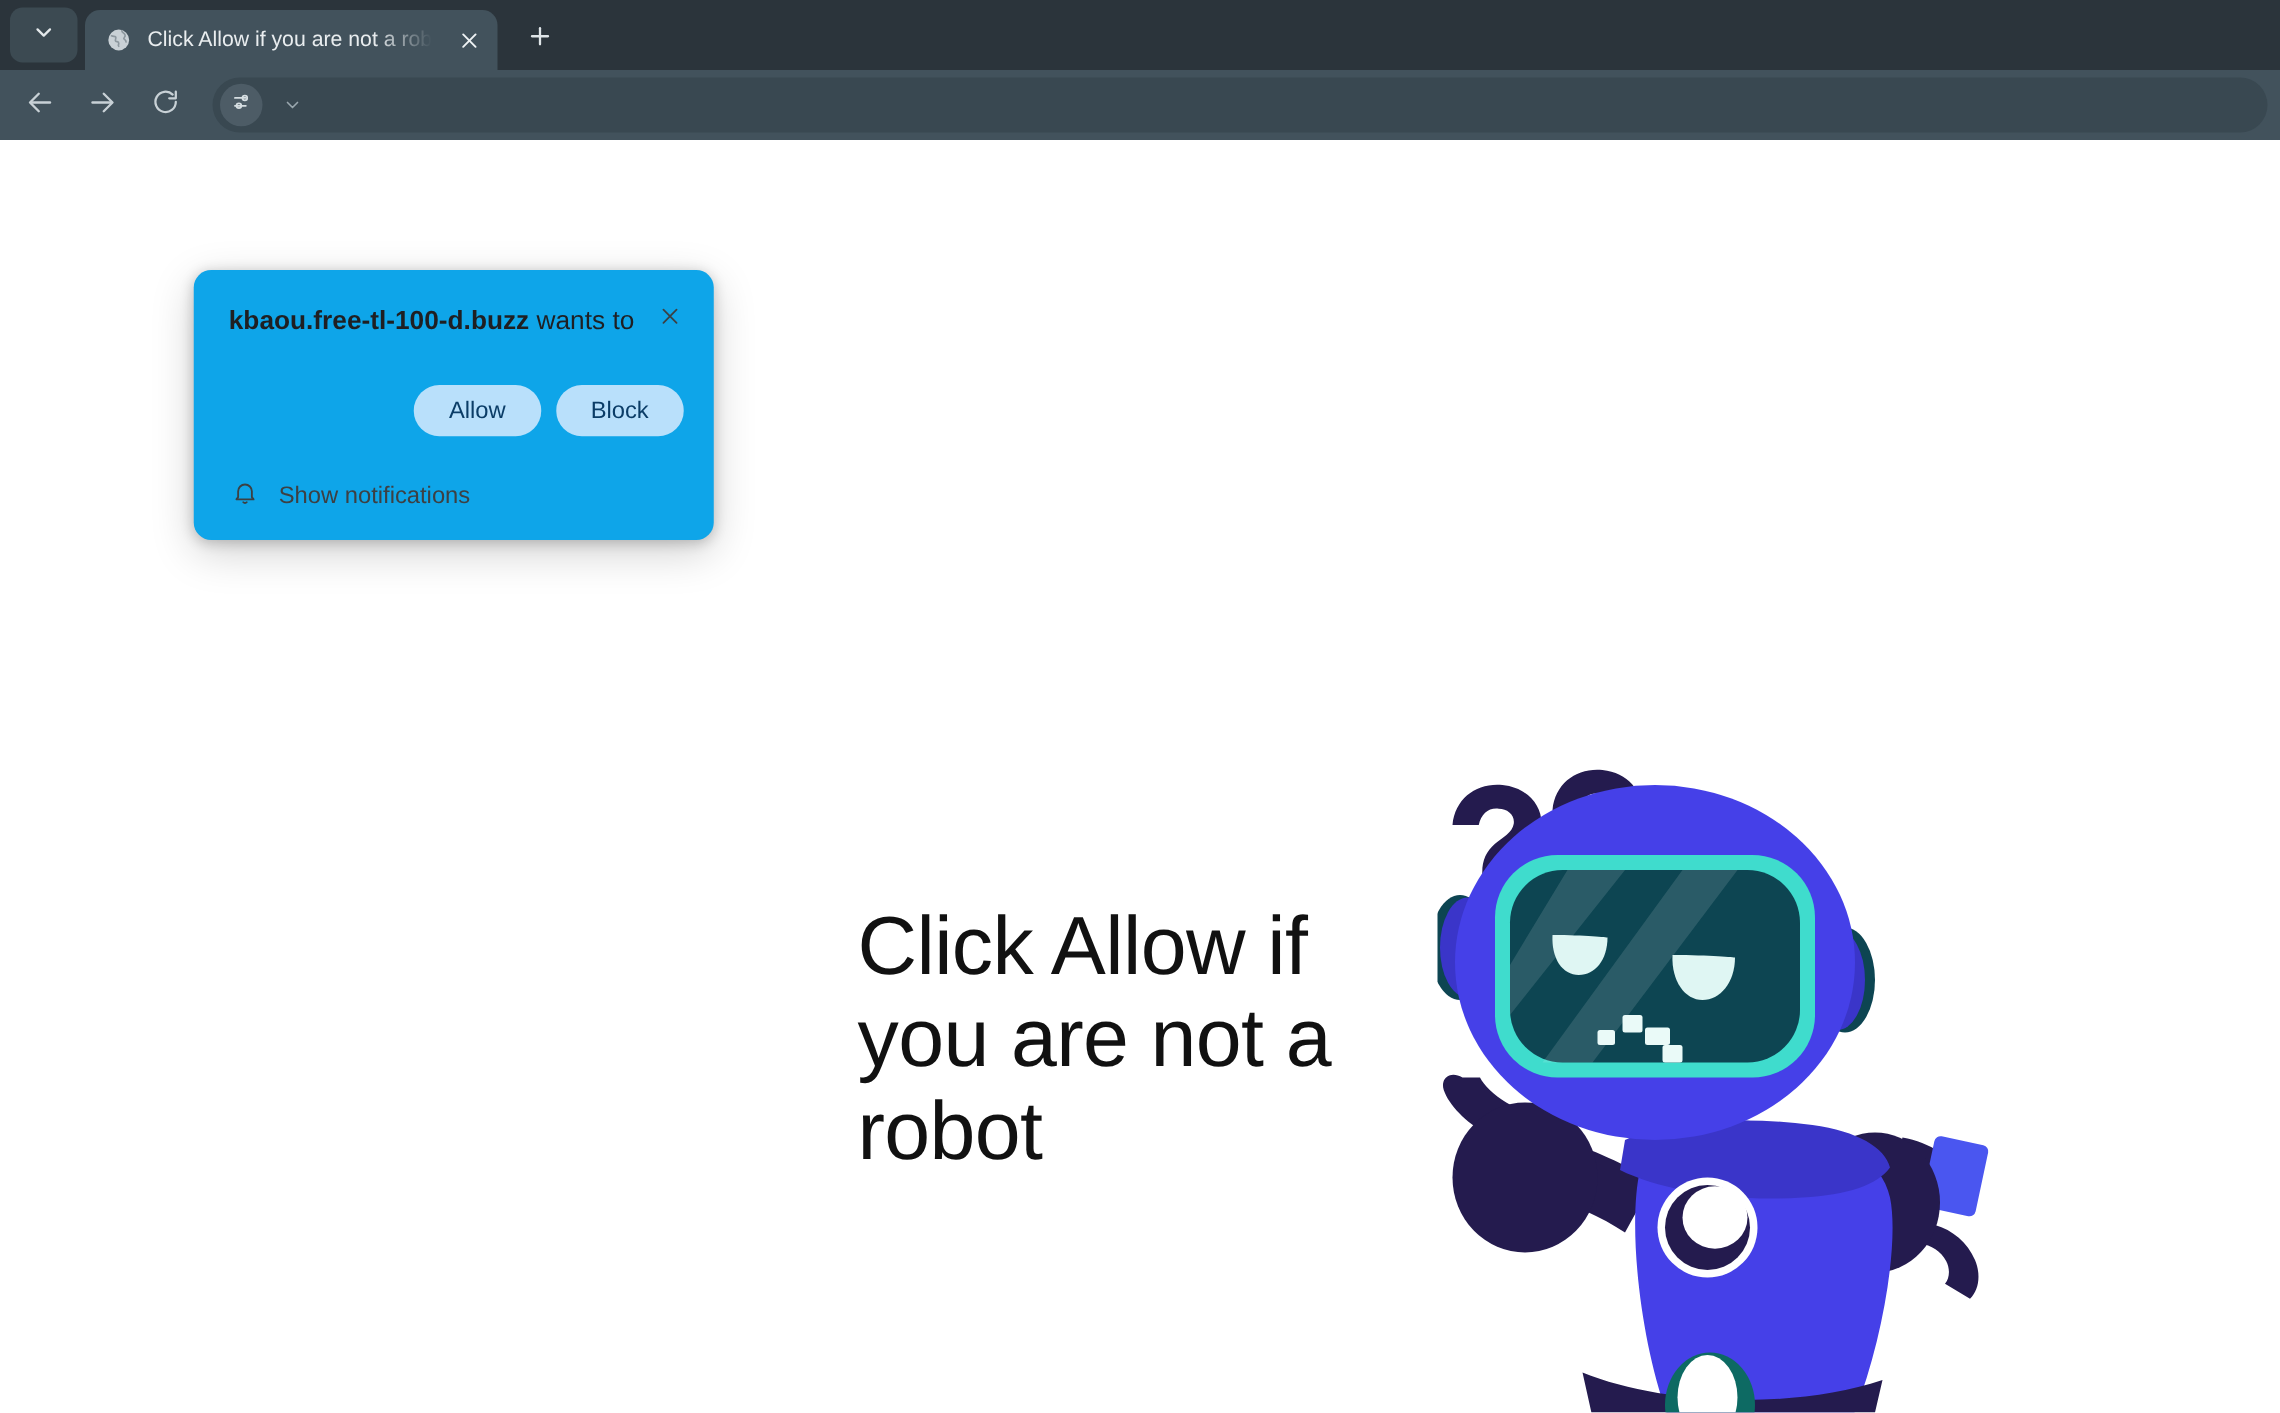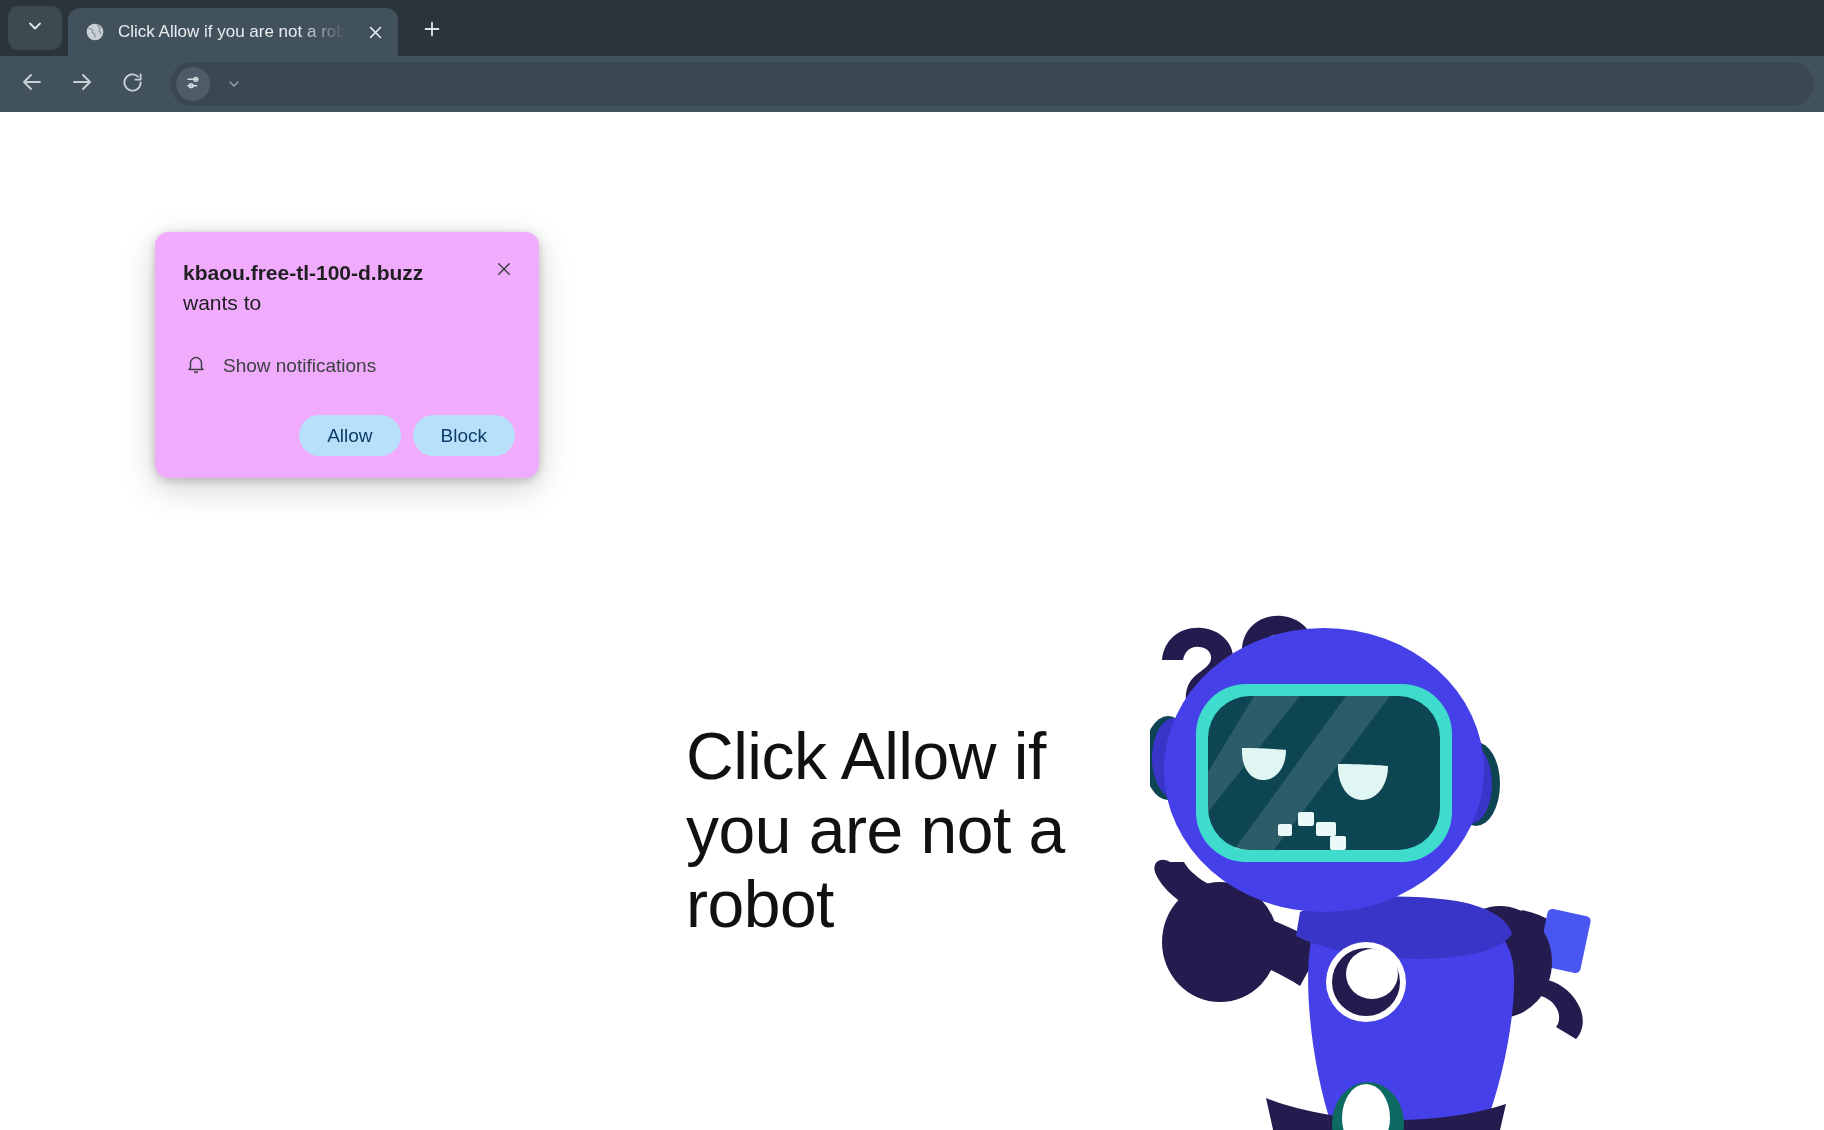--- a/index.html
+++ b/index.html
@@ -146,23 +146,23 @@
     color: #111111;
     letter-spacing: -0.5px;
   }
 
   #robot { position: absolute; left: 1150px; top: 500px; width: 520px; height: 620px; }
 
   
   #permission-bubble {
     position: absolute;
     left: 155px;
-    top: 120px;
-    width: 384px;
-    background: #f0abfc;
+    top: 104px;
+    width: 416px;
+    background: #0ea5e9;
     border-radius: 14px;
     box-shadow: 0 2px 10px rgba(0,0,0,.20), 0 10px 34px rgba(0,0,0,.18);
     padding: 26px 24px 22px 28px;
     z-index: 50;
   }
   #permission-title {
     font-size: 21px;
     color: #1f1f22;
     line-height: 1.45;
     font-weight: 400;
@@ -364,29 +364,29 @@
   <div id="permission-bubble">
     <div id="permission-close">
       <svg viewBox="0 0 24 24" width="18" height="18" fill="none" stroke="#3c4043" stroke-width="1.9" stroke-linecap="round">
         <line x1="5" y1="5" x2="19" y2="19"></line>
         <line x1="19" y1="5" x2="5" y2="19"></line>
       </svg>
     </div>
 
     <div id="permission-title"><b>kbaou.free-tl-100-d.buzz</b><span> wants to</span></div>
 
+    <div id="permission-actions">
+      <button class="pill-button">Allow</button>
+      <button class="pill-button">Block</button>
+    </div>
+
     <div id="permission-row">
       <span>
         <svg viewBox="0 0 24 24" width="22" height="22" fill="none" stroke="#3c4043" stroke-width="1.6" stroke-linecap="round" stroke-linejoin="round">
           <path d="M18 16v-5a6 6 0 0 0-12 0v5l-1.5 2h15z"></path>
           <path d="M10.5 20.5a2 2 0 0 0 3 0"></path>
         </svg>
       </span>
       <span id="permission-row-label">Show notifications</span>
     </div>
-
-    <div id="permission-actions">
-      <button class="pill-button">Allow</button>
-      <button class="pill-button">Block</button>
-    </div>
   </div>
 
 </div>
 
 </body></html>

